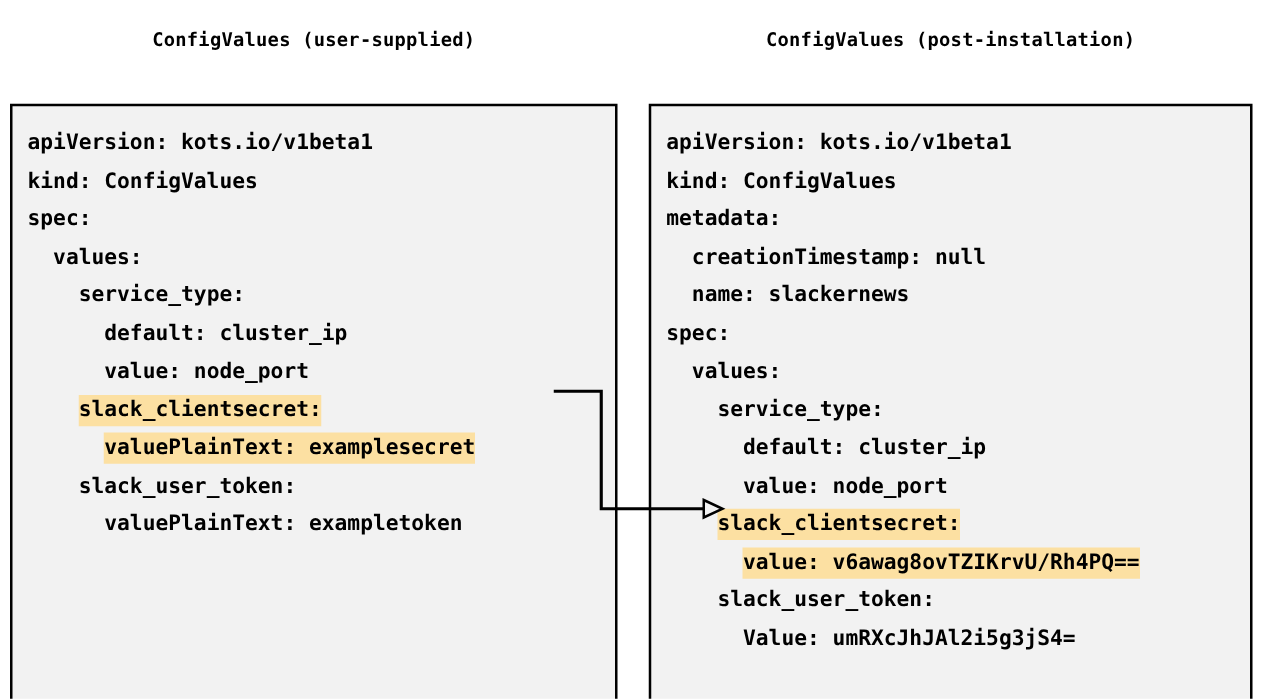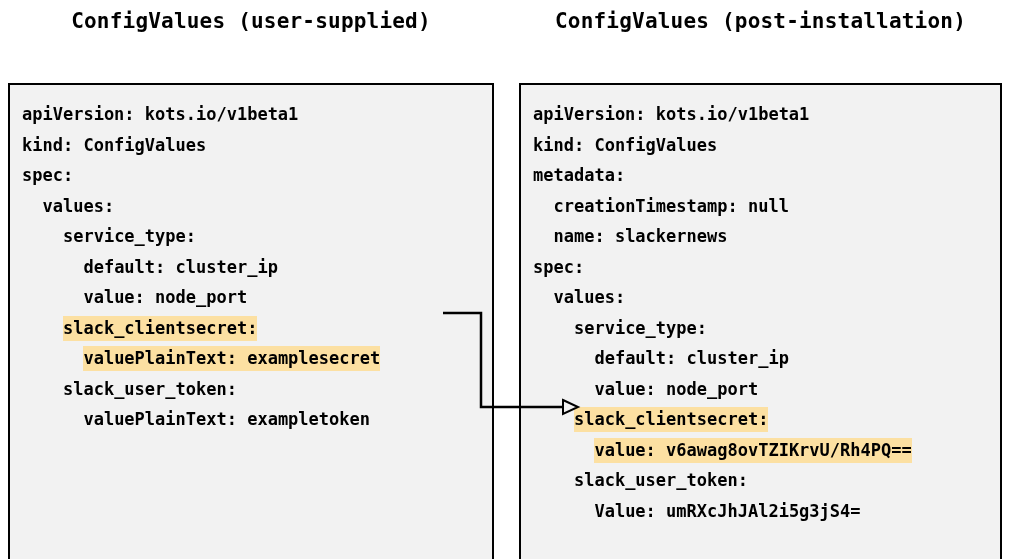--- a/index.html
+++ b/index.html
@@ -21,22 +21,22 @@
     box-sizing: border-box;
     border: 2px solid #000000;
     background: #f2f2f2;
     margin-top: 41px;
   }
   #panel-left  { left: 8px;   top: 42px; width: 486px; height: 502px; }
   #panel-right { left: 519px; top: 42px; width: 483px; height: 502px; }
 
   .panel-title {
     position: absolute;
-    top: 11px;
-    font-size: 21px;
+    top: 22px;
+    font-size: 15px;
     font-weight: bold;
     letter-spacing: 0.2px;
     color: #000000;
     white-space: pre;
     text-align: center;
     line-height: 20px;
   }
   #title-left  { left: 8px;   width: 486px; }
   #title-right { left: 519px; width: 483px; }
 

